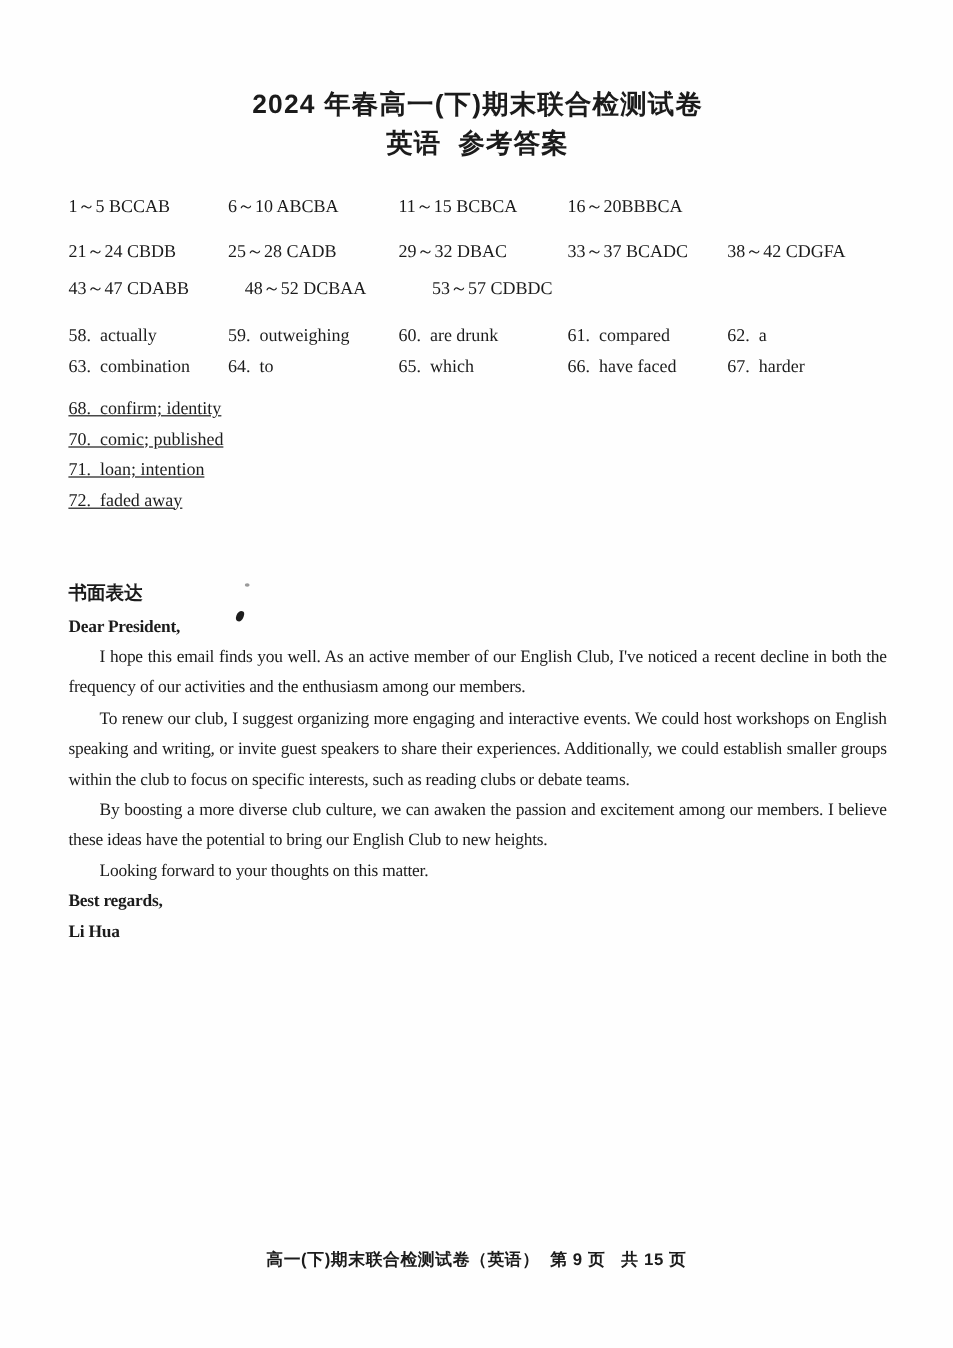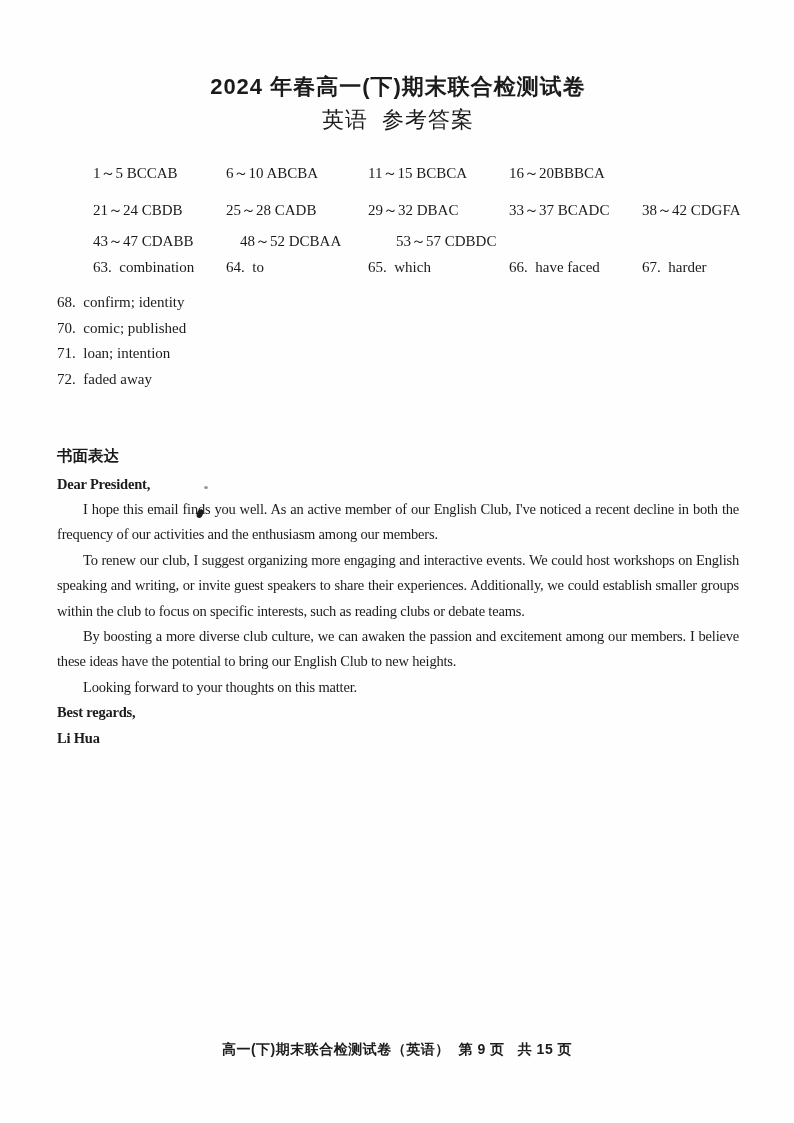--- a/index.html
+++ b/index.html
@@ -19,38 +19,38 @@
     font-family: "Liberation Sans", sans-serif;
     font-weight: 700;
     font-size: 22px;
     line-height: 27px;
     letter-spacing: 1px;
   }
   .title2 {
     margin-top: 7px;
     text-align: center;
     font-family: "Liberation Sans", sans-serif;
-    font-weight: 400;
+    font-weight: 700;
     font-size: 22px;
     line-height: 26px;
     letter-spacing: 1px;
     white-space: pre;
   }
-  .answers { margin-top: 32px; font-size: 15px; margin-left: 36px; }
+  .answers { margin-top: 32px; font-size: 15px; }
   .arow {
     display: grid;
     grid-template-columns: 133px 142px 141px 133px 1fr;
     line-height: 17px;
   }
   .m20 { margin-top: 20px; }
   .m14 { margin-top: 14px; gap: 14px; }
   .m22 { margin-top: 22px; }
   .m9  { margin-top: 9px; }
   .cell { white-space: pre; }
-  .fill-lines { margin-top: 18px; font-size: 15px; }
+  .fill-lines { margin-top: 18px; font-size: 15px; text-decoration: underline; }
   .fill-line { line-height: 17px; margin-top: 8.5px; white-space: pre; }
   .fill-line:first-child { margin-top: 0; }
   .section-label {
     margin-top: 58px;
     height: 26px;
     line-height: 20px;
     font-family: "Liberation Sans", sans-serif;
     font-weight: 700;
     font-size: 15.5px;
   }
@@ -113,20 +113,27 @@
       <span class="cell">25～28 CADB</span>
       <span class="cell">29～32 DBAC</span>
       <span class="cell">33～37 BCADC</span>
       <span class="cell">38～42 CDGFA</span>
     </div>
     <div class="arow m14">
       <span class="cell">43～47 CDABB</span>
       <span class="cell">48～52 DCBAA</span>
       <span class="cell">53～57 CDBDC</span>
     </div>
+    <div class="arow m22">
+      <span class="cell">58.  actually</span>
+      <span class="cell">59.  outweighing</span>
+      <span class="cell">60.  are drunk</span>
+      <span class="cell">61.  compared</span>
+      <span class="cell">62.  a</span>
+    </div>
     <div class="arow m9">
       <span class="cell">63.  combination</span>
       <span class="cell">64.  to</span>
       <span class="cell">65.  which</span>
       <span class="cell">66.  have faced</span>
       <span class="cell">67.  harder</span>
     </div>
   </div>
 
   <div class="fill-lines">

